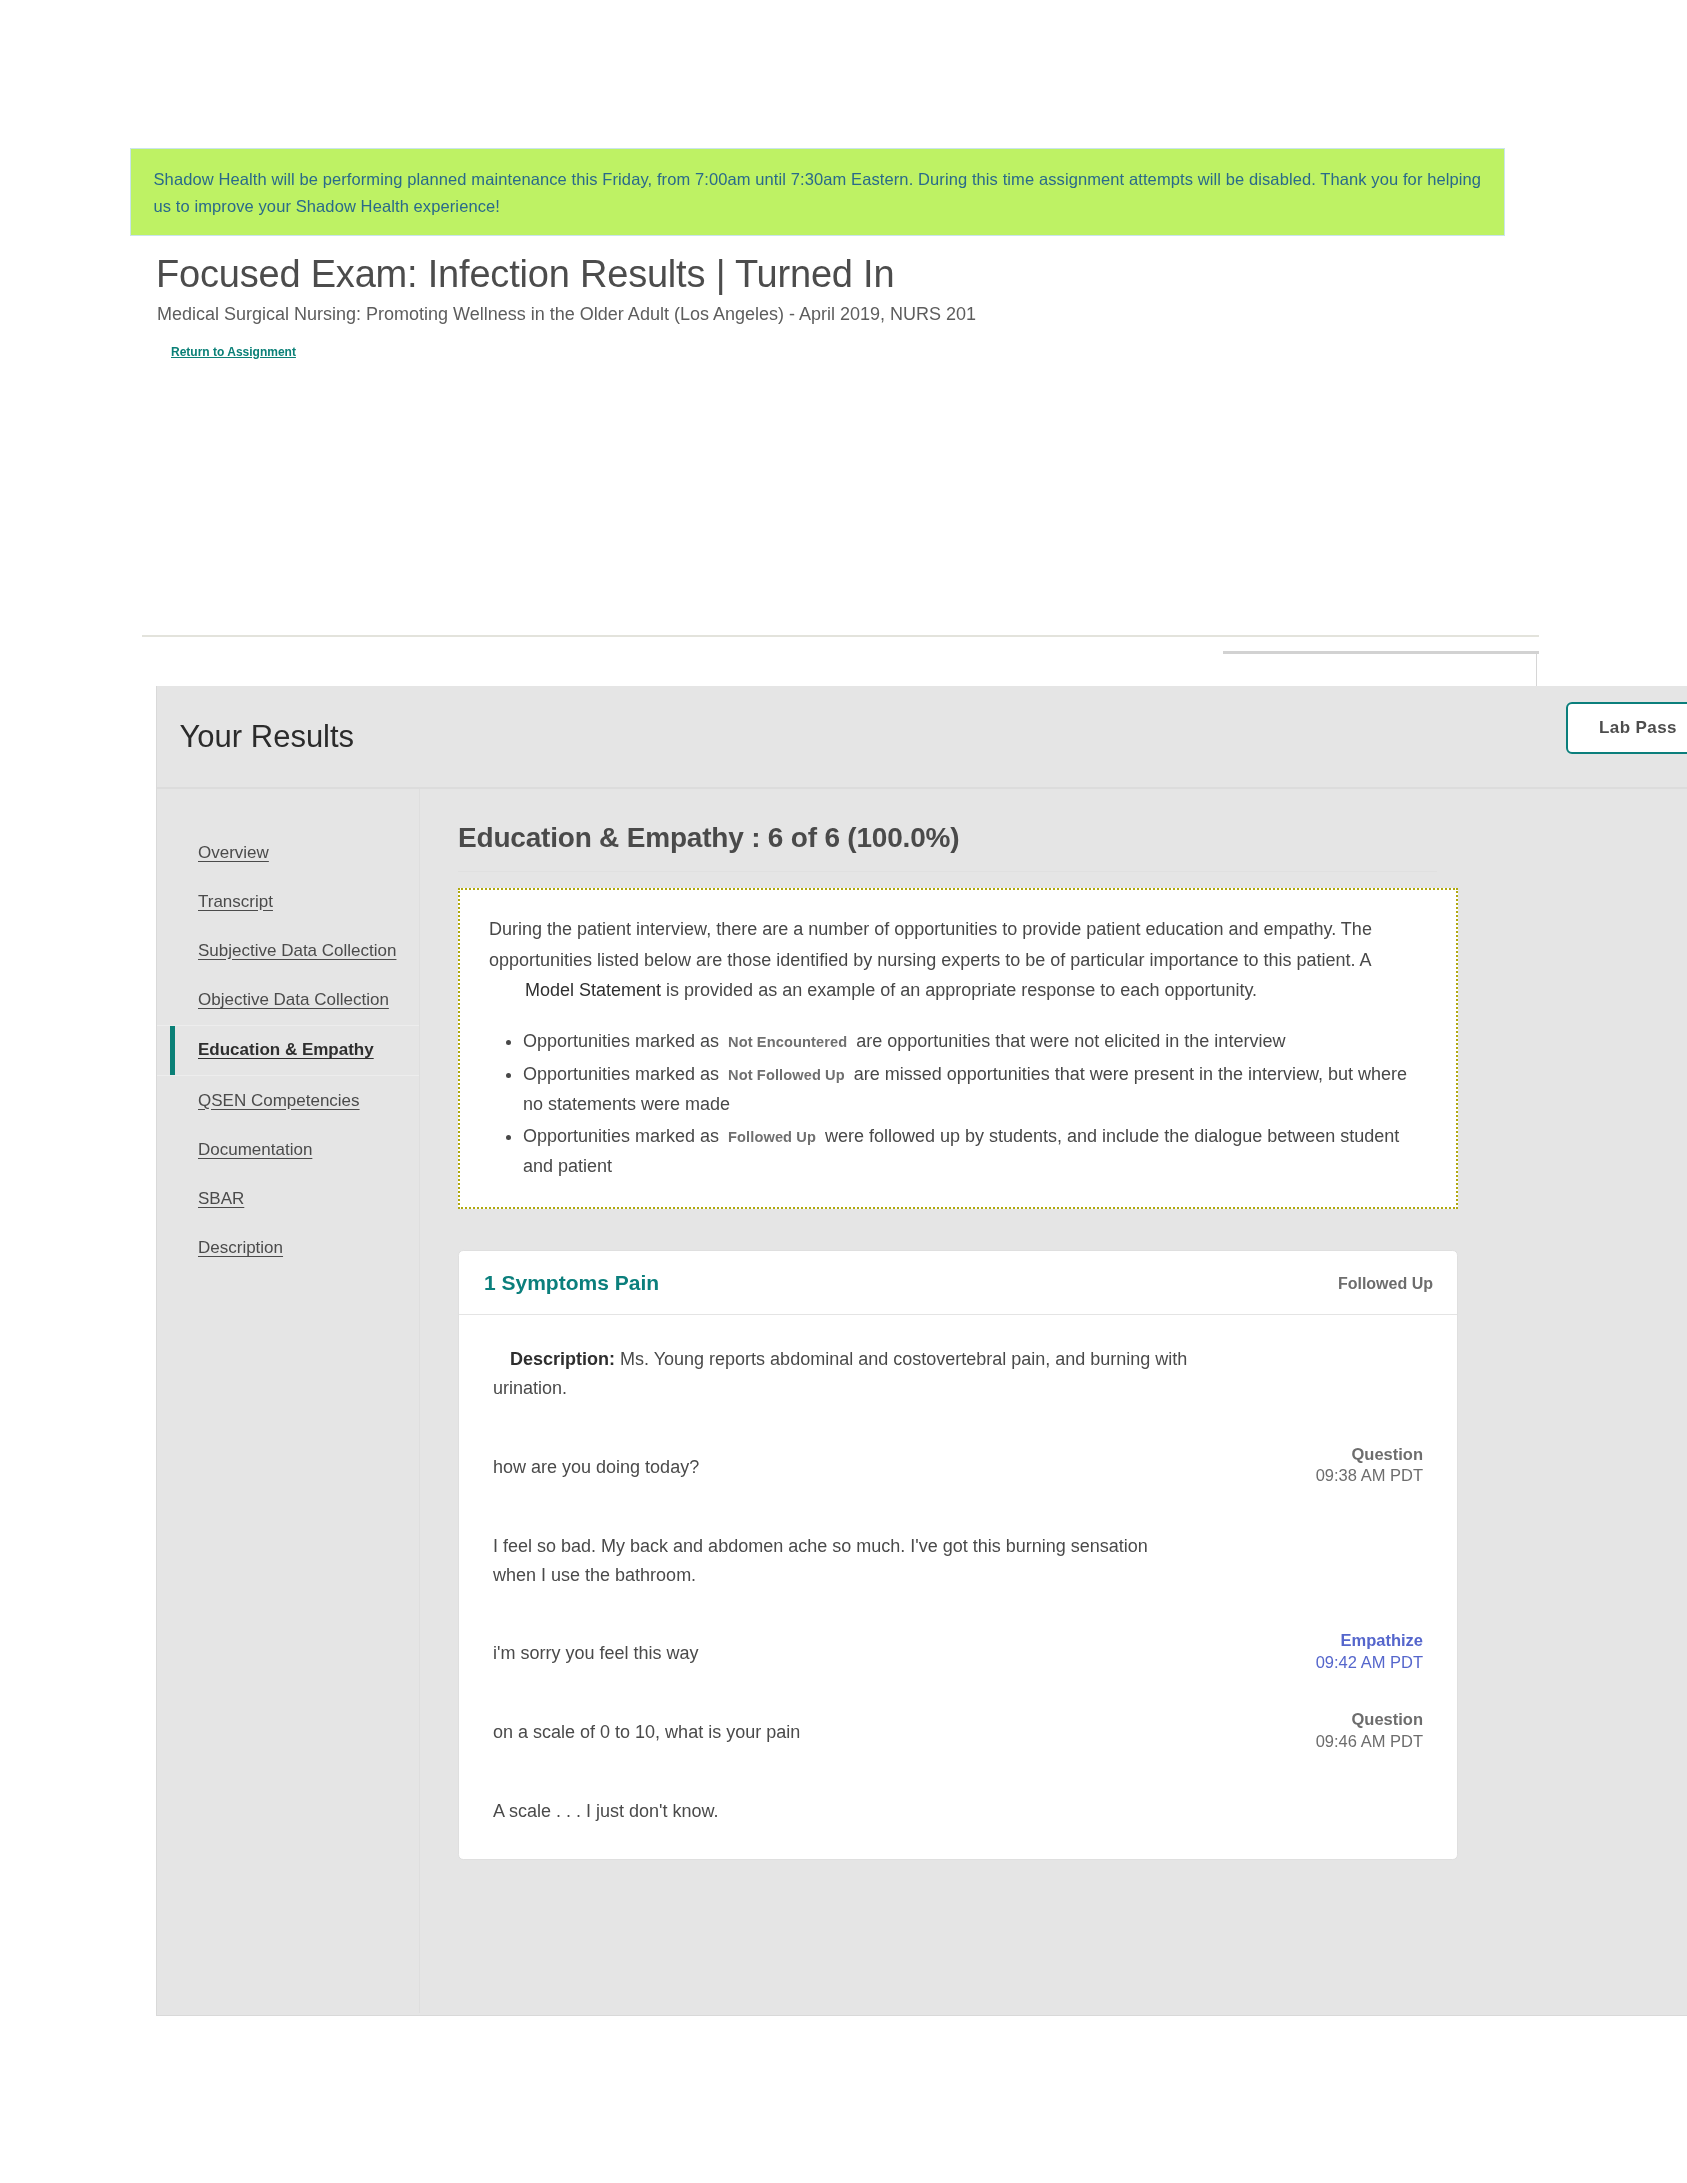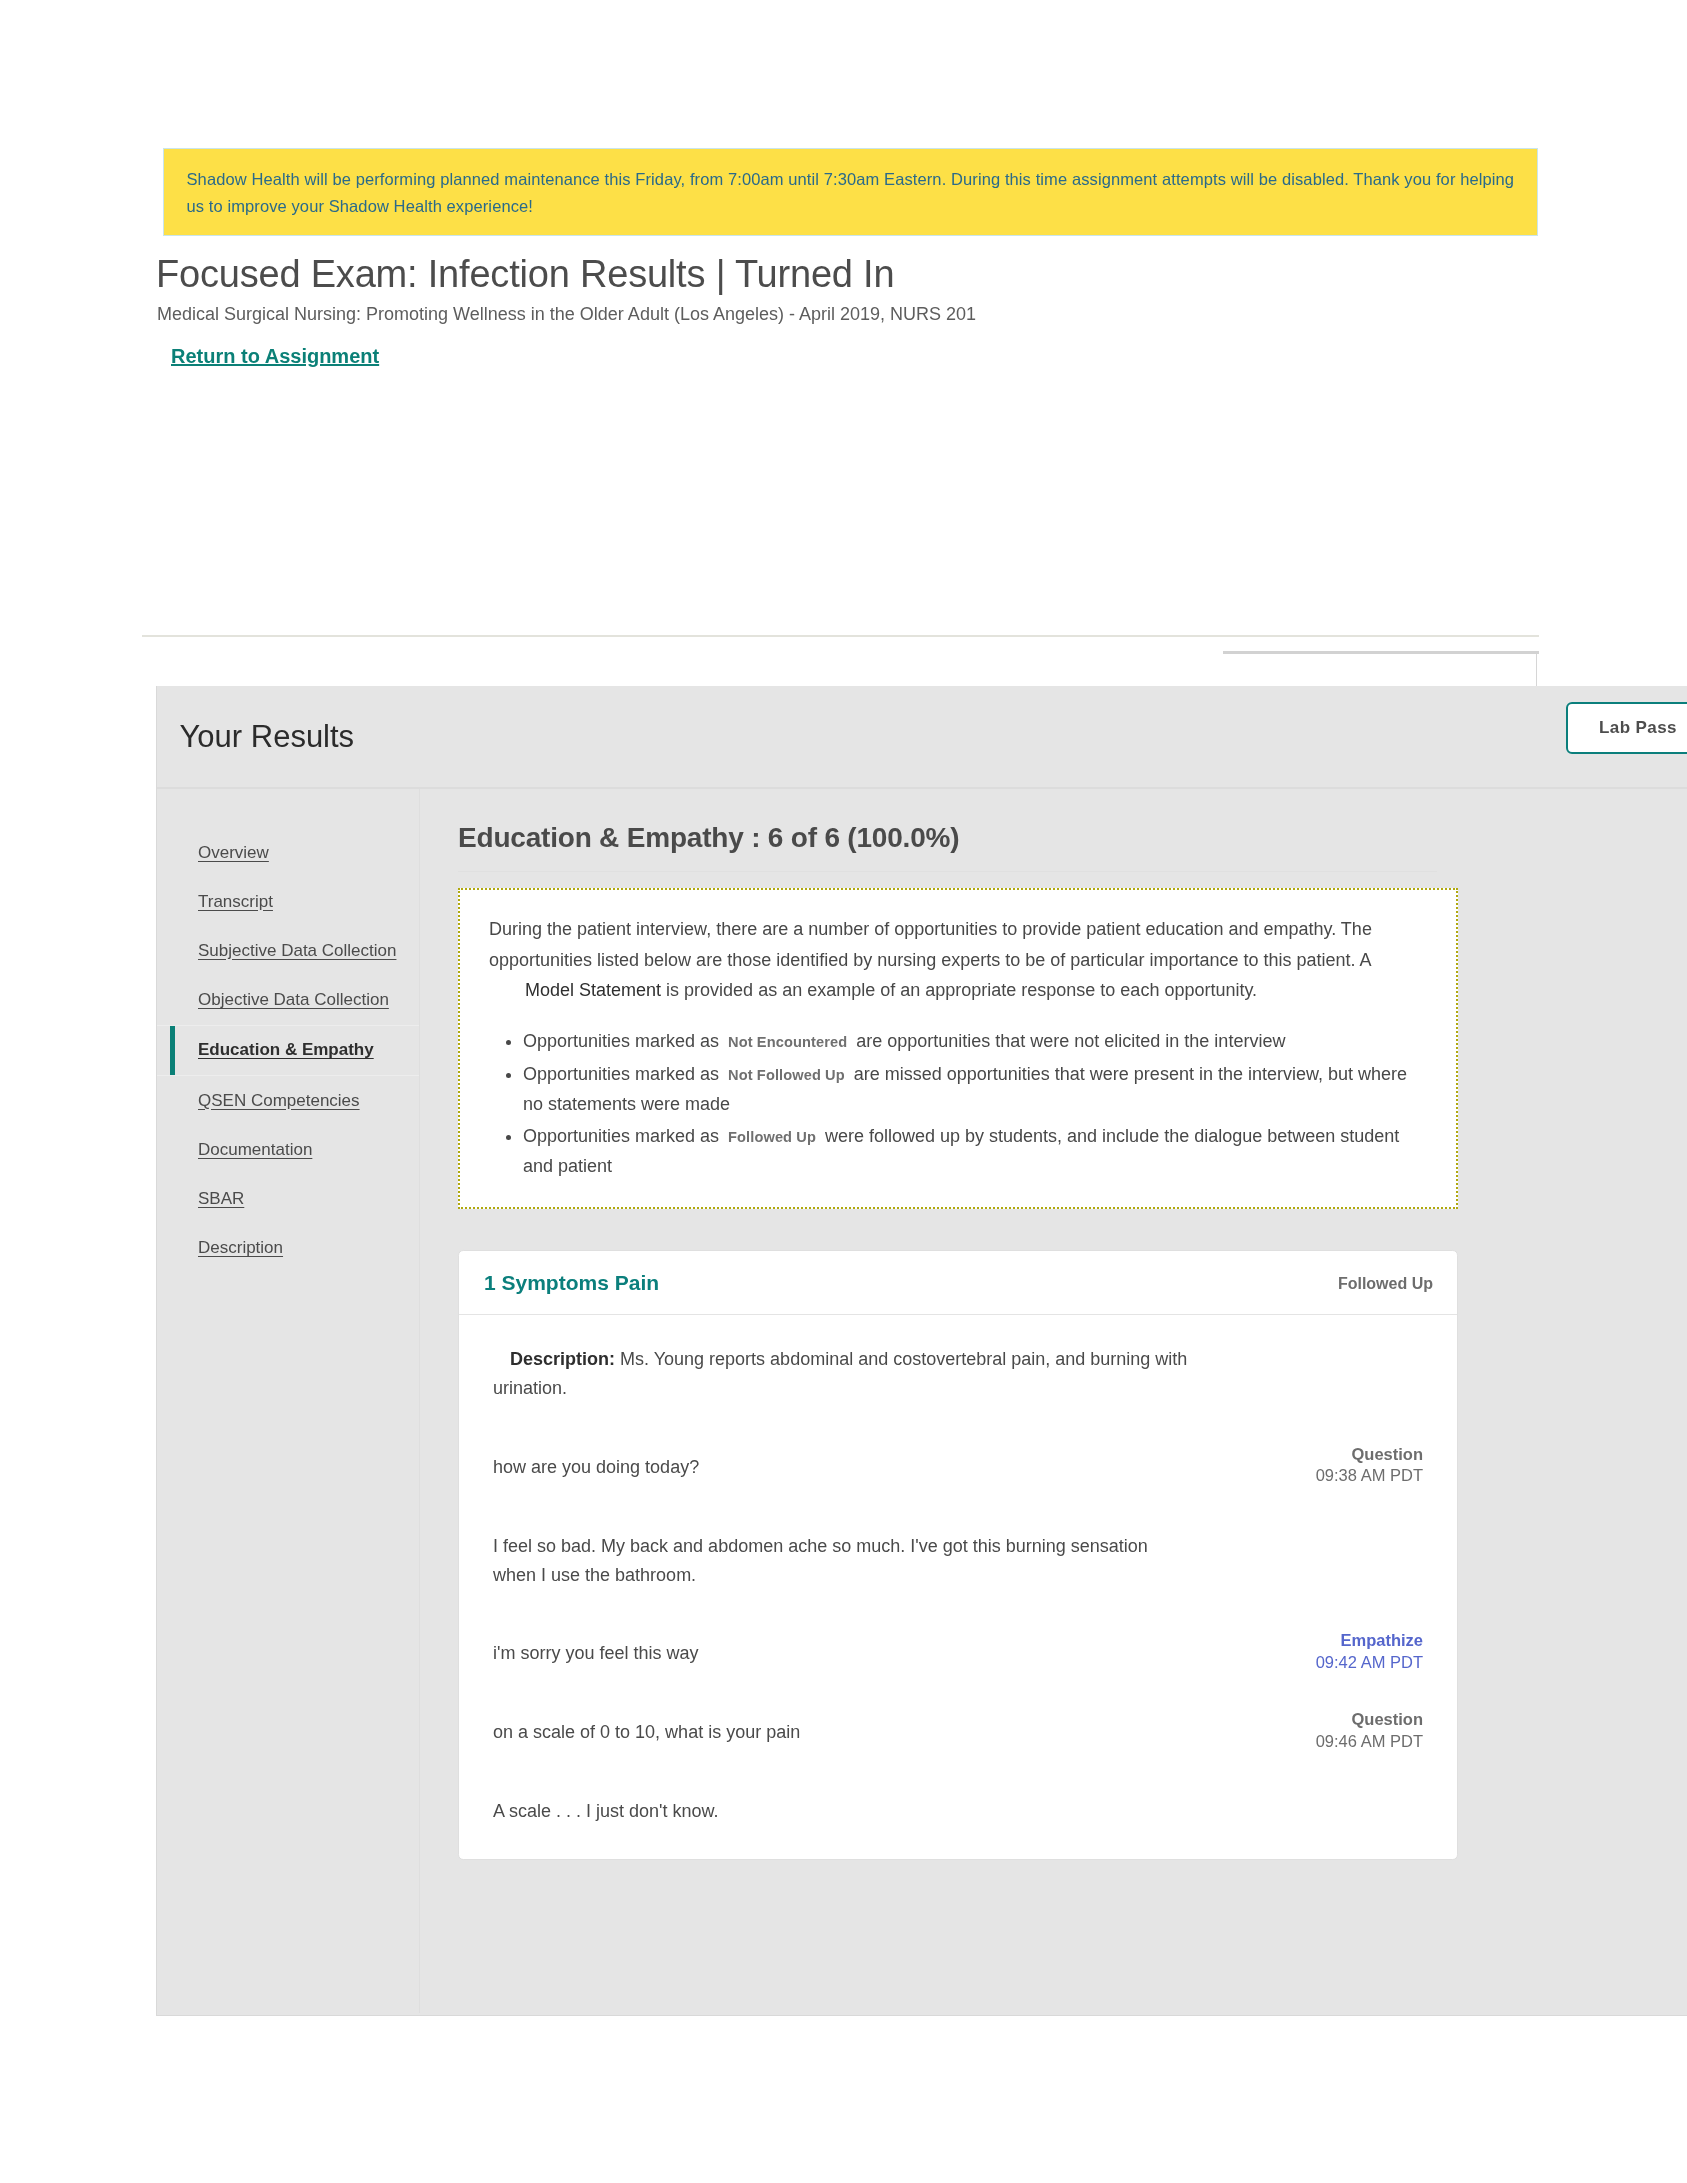--- a/index.html
+++ b/index.html
@@ -15,26 +15,26 @@
   .page {
     position: relative;
     width: 1687px;
     height: 2183px;
     overflow: hidden;
   }
 
   
   .banner {
     position: absolute;
-    left: 163px;
+    left: 130px;
     top: 148px;
     width: 1375px;
     min-height: 78px;
     border: 1.3px solid #c9e5ec;
-    background: #fde047;
+    background: #bef264;
     padding: 17px 22.5px 16px 22.5px;
   }
   .banner-text {
     color: #2a6a8a;
     font-size: 16.5px;
     line-height: 1.62;
     letter-spacing: 0.1px;
   }
 
   
@@ -54,21 +54,21 @@
     top: 304px;
     font-size: 18px;
     font-weight: 400;
     color: #5d5d5d;
     white-space: nowrap;
   }
   .return-link {
     position: absolute;
     left: 171px;
     top: 345px;
-    font-size: 20px;
+    font-size: 12px;
     font-weight: bold;
     color: #0b8077;
     text-decoration: underline;
     cursor: pointer;
   }
 
   
   .top-rule {
     position: absolute;
     left: 142px;

